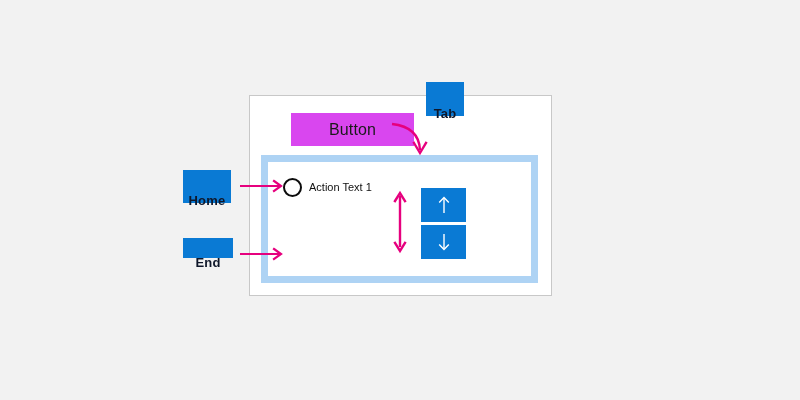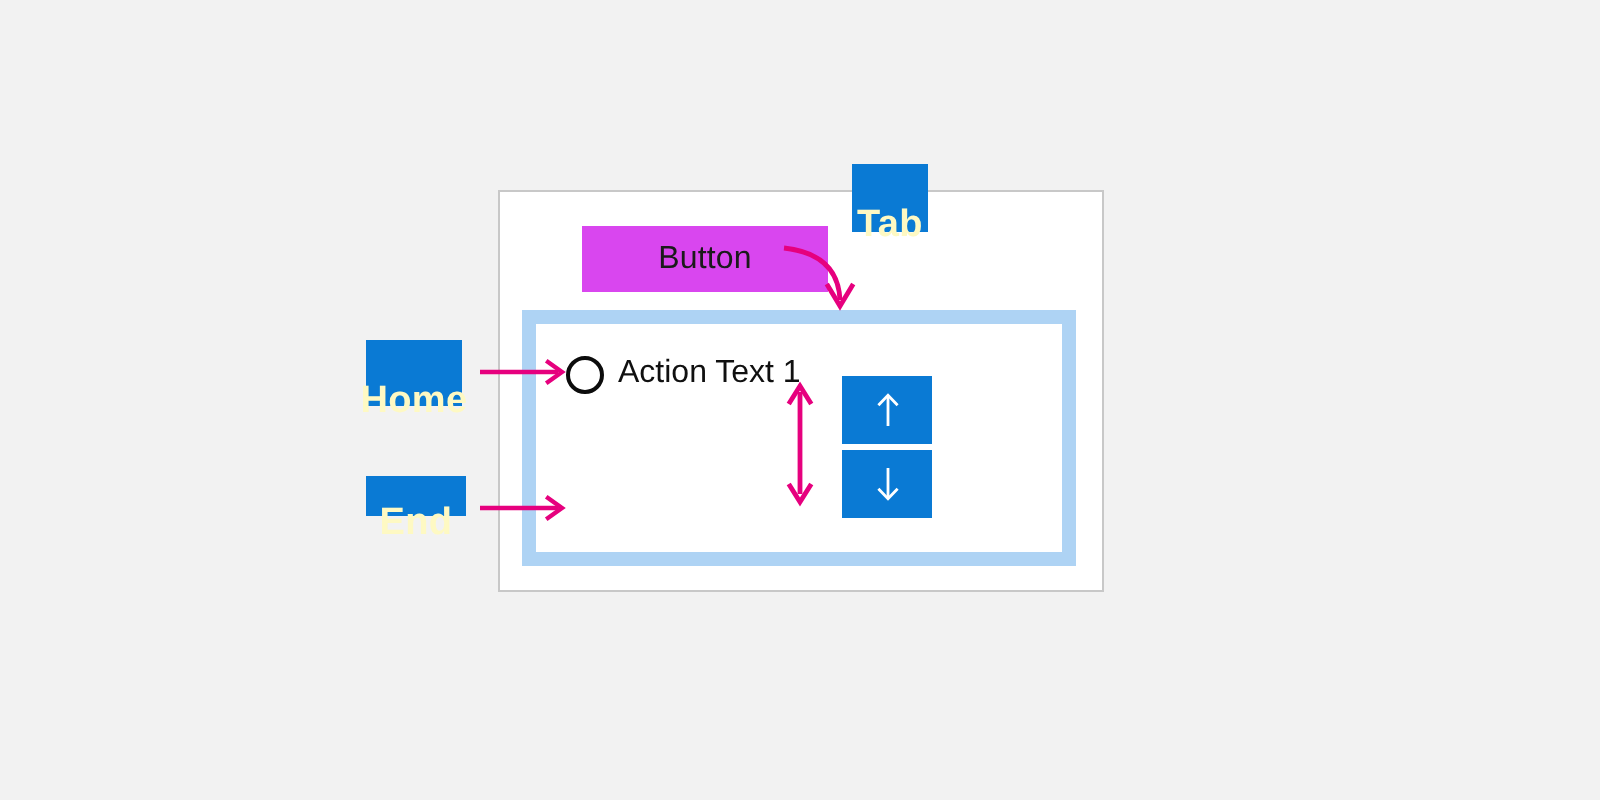--- a/index.html
+++ b/index.html
@@ -99,21 +99,21 @@
     left: 50%;
     top: 50%;
     width: 9px;
     height: 9px;
     margin-left: -4.5px;
     margin-top: -4.5px;
     border-radius: 50%;
     background: #0d1b2a;
   }
   .radio-label {
-    font-size: 16px;
+    font-size: 11px;
     color: #101010;
     margin-left: 7px;
     white-space: nowrap;
   }
 
   
   .spin-buttons {
     position: absolute;
     left: 421px;
     top: 188px;
@@ -134,22 +134,22 @@
   
   .keycap {
     position: absolute;
     background: #0a7ad4;
     display: flex;
     align-items: center;
     justify-content: center;
     box-sizing: border-box;
   }
   .keycap-label {
-    color: #fef9c3;
-    font-size: 19px;
+    color: #0f172a;
+    font-size: 13px;
     font-weight: bold;
     letter-spacing: 0.2px;
     margin-top: 28px;
   }
   #keycap-home {
     left: 183px;
     top: 170px;
     width: 48px;
     height: 33px;
   }

